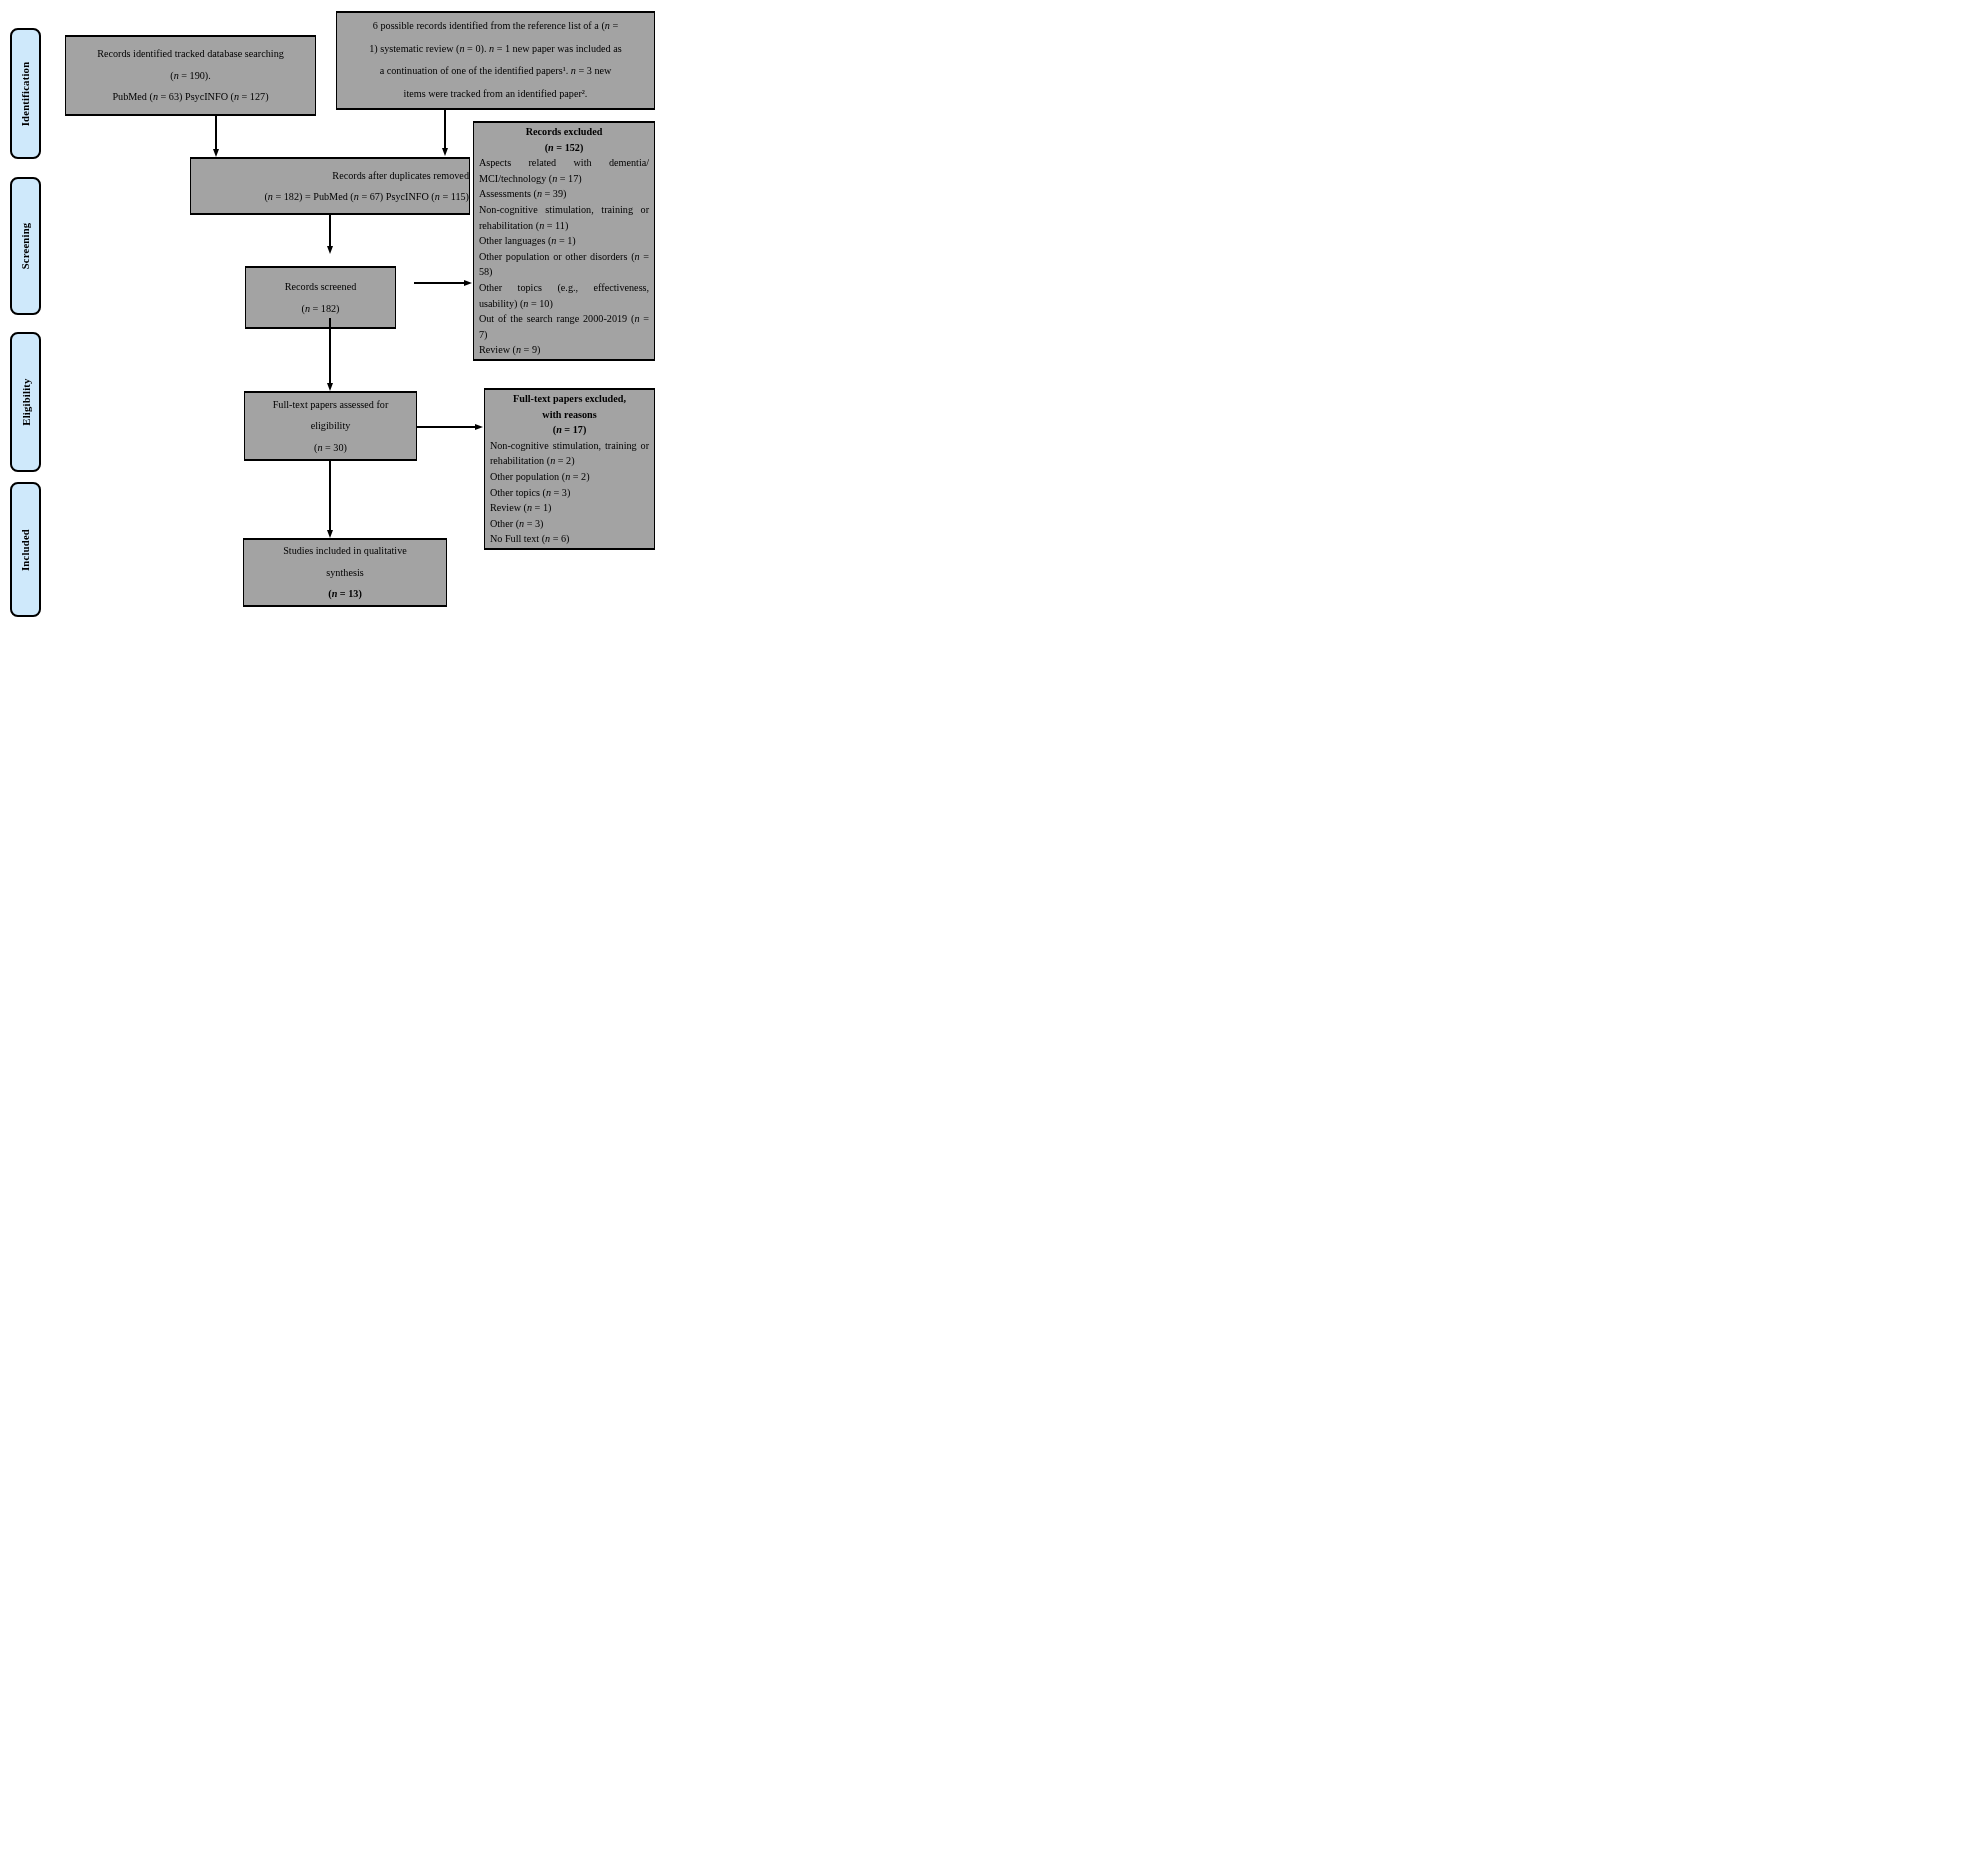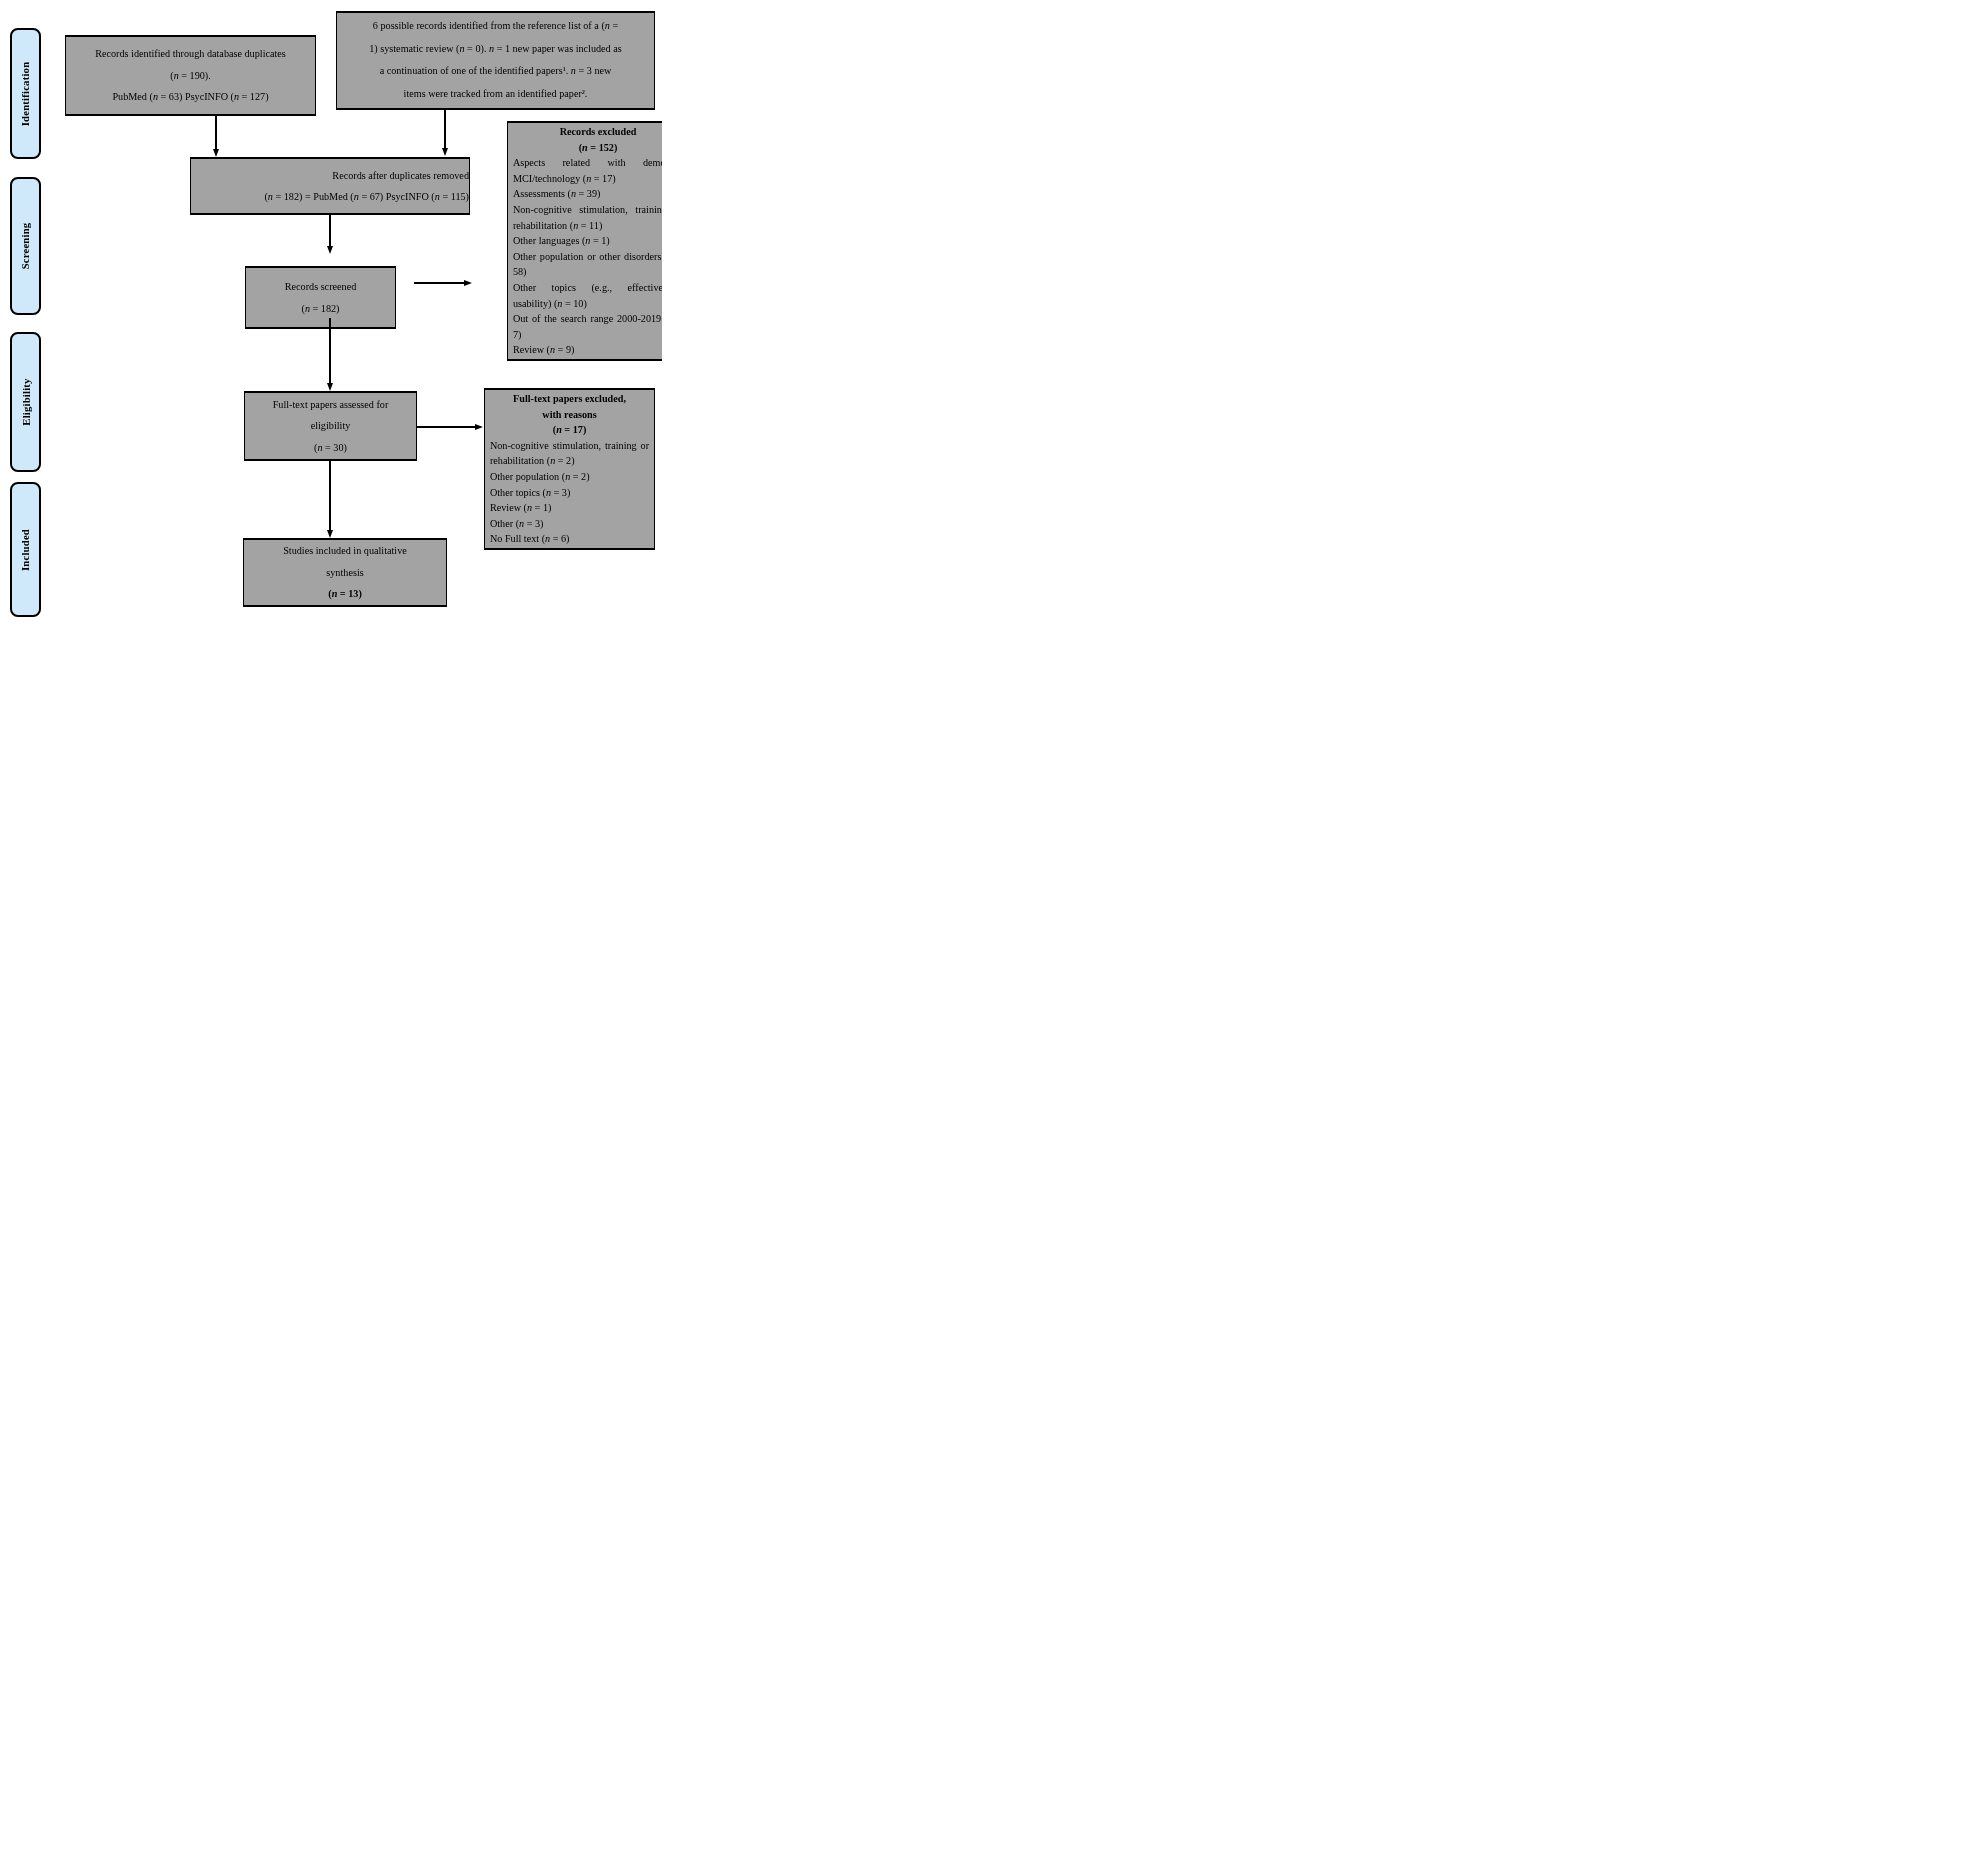--- a/index.html
+++ b/index.html
@@ -37,21 +37,21 @@
   .center .line { white-space: nowrap; }
   .excluded { padding: 1px 4.9px; line-height: 15.6px; }
   .excluded .tline { text-align: center; font-weight: bold; }
   .excluded .reason { text-align: justify; }
   .bold-last .line:nth-child(3) { font-weight: bold; }
 
   #box-identified        { left: 65px; top: 35px;   width: 251px; height: 81px; }
   #box-reference         { left: 336px; top: 10.7px;   width: 319px; height: 99px; line-height: 22.4px; }
   #box-duplicates        { left: 190px; top: 157px;  width: 280px; height: 58px; text-align: right; }
   #box-screened          { left: 245px; top: 266px;  width: 151px; height: 63px; }
-  #box-records-excluded  { left: 473px; top: 121px;  width: 182px; height: 240px; margin-left: 34px; }
+  #box-records-excluded  { left: 473px; top: 121px;  width: 182px; height: 240px; }
   #box-fulltext          { left: 244px; top: 391px;  width: 173px; height: 70px; }
   #box-fulltext-excluded { left: 484px; top: 388px;  width: 171px; height: 162px; }
   #box-included          { left: 243px; top: 538px; width: 204px; height: 69px; }
 
   
   .varrow { position: absolute; width: 1.5px; background: #000; }
   .harrow { position: absolute; height: 1.5px; background: #000; }
   .head-down {
     position: absolute; top: 100%; left: 50%; transform: translateX(-50%);
     width: 0; height: 0;
@@ -84,21 +84,21 @@
     <span>Screening</span>
   </div>
   <div class="stage" id="stage-eligibility">
     <span>Eligibility</span>
   </div>
   <div class="stage" id="stage-included">
     <span>Included</span>
   </div>
 
   <div class="box center" id="box-identified">
-      <div class="line">Records identified through database duplicates</div>
+      <div class="line">Records identified tracked database searching</div>
       <div class="line">(<i>n</i> = 190).</div>
       <div class="line">PubMed (<i>n</i> = 63) PsycINFO (<i>n</i> = 127)</div>
     </div>
 
   <div class="box center" id="box-reference">
       <div class="line">6 possible records identified from the reference list of a (<i>n</i> =</div>
       <div class="line">1) systematic review (<i>n</i> = 0). <i>n</i> = 1 new paper was included as</div>
       <div class="line">a continuation of one of the identified papers¹. <i>n</i> = 3 new</div>
       <div class="line">items were tracked from an identified paper².</div>
     </div>

